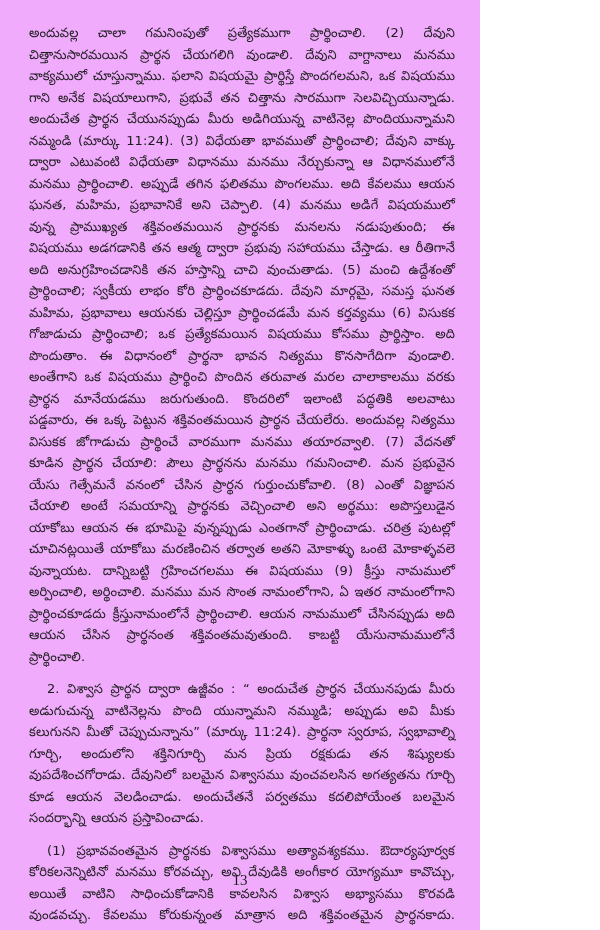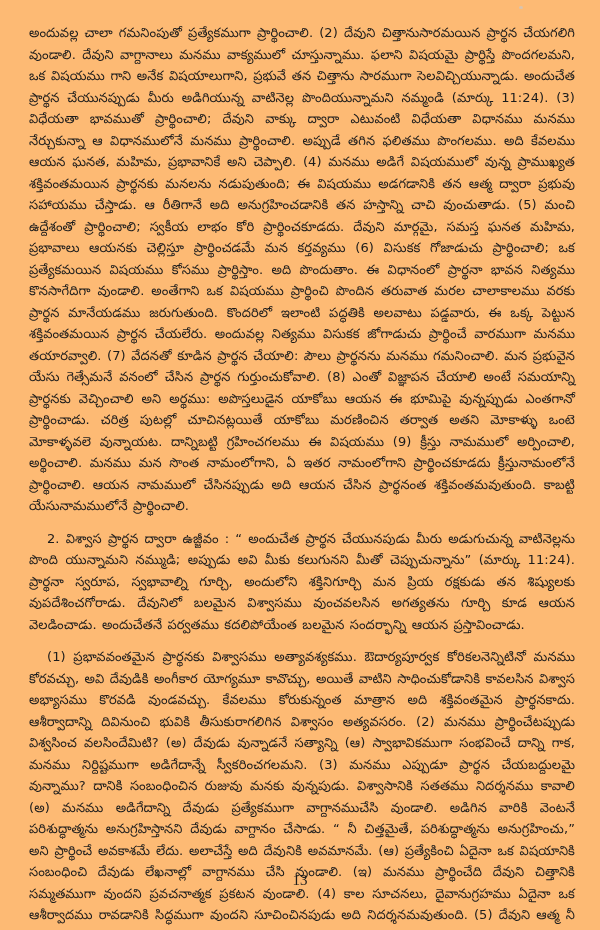--- a/index.html
+++ b/index.html
@@ -3,23 +3,23 @@
 <meta charset="utf-8">
 <style>
   html, body {
     margin: 0;
     padding: 0;
     background: #ffffff;
   }
   .page {
     position: relative;
     box-sizing: border-box;
-    width: 600px;
+    width: 480px;
     height: 930px;
-    background: #fdba74;
+    background: #f0abfc;
     overflow: hidden;
     font-family: "DejaVu Sans", sans-serif;
     color: #1c1c1c;
   }
   .text-column {
     position: absolute;
     top: 22px;
     left: 29px;
     right: 25px;
   }

